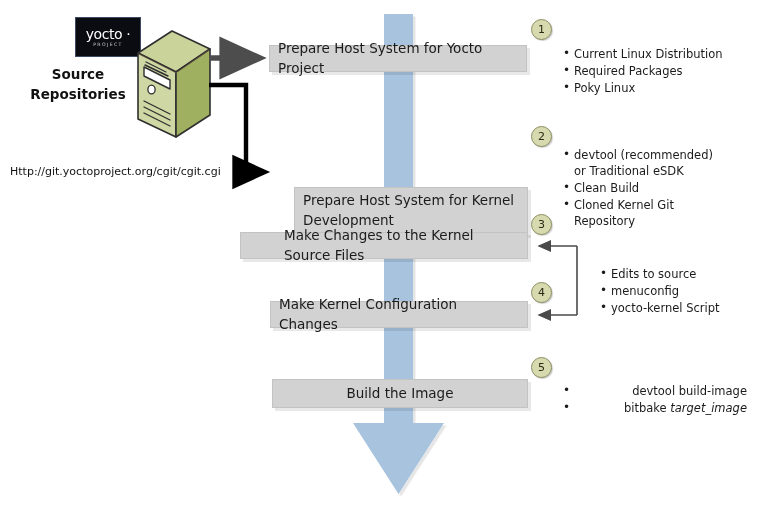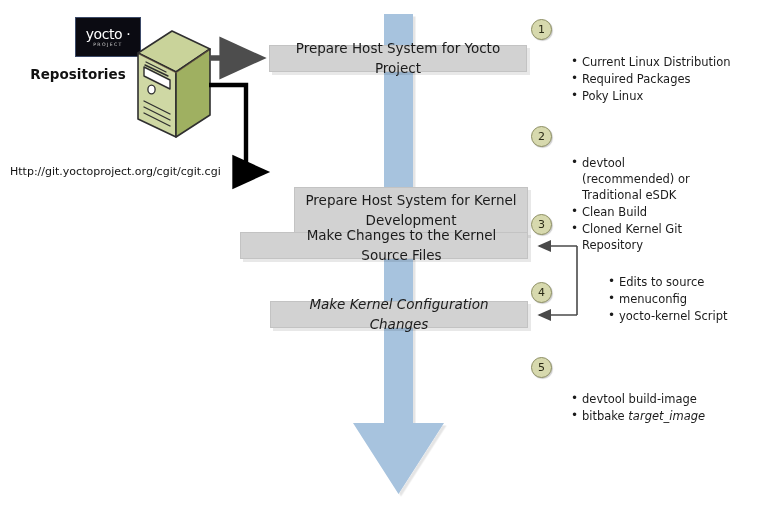--- a/index.html
+++ b/index.html
@@ -37,21 +37,21 @@
   
   .pbox {
     position: absolute;
     box-sizing: border-box;
     background: #d2d2d2;
     border: 1px solid #c3c3c3;
     box-shadow: 3px 3px 0 rgba(0,0,0,0.09);
     display: flex;
     align-items: center;
     justify-content: center;
-    text-align: center;
+    text-align: left;
     font-size: 13.5px;
     line-height: 1.45;
     color: #1b1b1b;
     padding: 2px 8px;
   }
 
   
   .stepnum {
     position: absolute;
     width: 21px;
@@ -69,21 +69,21 @@
   }
 
   
   .bullets {
     position: absolute;
     font-size: 11.5px;
     line-height: 16px;
     color: #1b1b1b;
   }
   .bullets ul {
-    margin: 16px;
+    margin: 8px;
     padding: 0;
     list-style: none;
   }
   .bullets li {
     position: relative;
     padding-left: 11px;
     margin: 0 0 1px 0;
   }
   .bullets li::before {
     content: "\2022";
@@ -177,20 +177,21 @@
     </defs>
     <path d="M 50 6 L 79 6 L 79 415 L 110 415 L 64.5 486 L 19 415 L 50 415 Z" fill="#a7c3de" filter="url(#softshadow)"></path>
   </svg>
 
   <div class="yocto-logo">
     <span class="yl-main">yocto ·</span>
     <span class="yl-sub">PROJECT</span>
   </div>
 
   <div class="src-label">
+    <div>Source</div>
     <div>Repositories</div>
   </div>
 
   <div class="src-url">Http://git.yoctoproject.org/cgit/cgit.cgi</div>
 
   <svg class="server-icon" viewBox="0 0 84 116" width="84" height="116">
 
     <path d="M 6 26 L 40 4 L 78 22 L 44 45 Z" fill="#c9d39a" stroke="#2f2f2f" stroke-width="1.6" stroke-linejoin="round"></path>
 
     <path d="M 6 26 L 44 45 L 44 110 L 6 92 Z" fill="#cfd8a4" stroke="#2f2f2f" stroke-width="1.6" stroke-linejoin="round"></path>
@@ -237,22 +238,23 @@
       <path d="M 573 315 L 535 315" fill="none" stroke="#4a4a4a" stroke-width="1.6" marker-end="url(#ah-loop)"></path>
     </g>
   </svg>
 
   <div class="pbox" style="left:265px; top:45px; width:258px; height:27px;">Prepare Host System for Yocto Project</div>
 
   <div class="pbox" style="left:290px; top:147px; width:234px; height:48px;margin-top:40px;">Prepare Host System for Kernel Development</div>
 
   <div class="pbox" style="left:236px; top:232px; width:288px; height:27px;padding-left:43px;">Make Changes to the Kernel Source Files</div>
 
-  <div class="pbox" style="left:266px; top:301px; width:258px; height:27px;font-style:italic;">Make Kernel Configuration Changes</div>
-
+  <div class="pbox" style="left:266px; top:301px; width:258px; height:27px;">Make Kernel Configuration Changes</div>
+
+  <div class="pbox" style="left:268px; top:379px; width:256px; height:29px;">Build the Image</div>
 
   <div class="stepnum" style="left:527px; top:19px;">1</div>
   <div class="stepnum" style="left:527px; top:126px;">2</div>
   <div class="stepnum" style="left:527px; top:214px;">3</div>
   <div class="stepnum" style="left:527px; top:282px;">4</div>
   <div class="stepnum" style="left:527px; top:357px;">5</div>
 
   <div class="bullets" style="left:551px; top:38px; width:212px;">
     <ul>
       <li>Current Linux Distribution</li>
@@ -270,20 +272,20 @@
   </div>
 
   <div class="bullets" style="left:551px; top:139px; width:176px;">
     <ul>
       <li>devtool (recommended) or Traditional eSDK</li>
       <li>Clean Build</li>
       <li>Cloned Kernel Git Repository</li>
     </ul>
   </div>
 
-  <div class="bullets" style="left:551px; top:375px; width:200px;">
+  <div class="bullets" style="left:551px; top:375px; width:200px;text-align:right;">
     <ul>
       <li>devtool build-image</li>
       <li><span>bitbake </span><i>target_image</i></li>
     </ul>
   </div>
 
 </div>
 
 </body></html>

